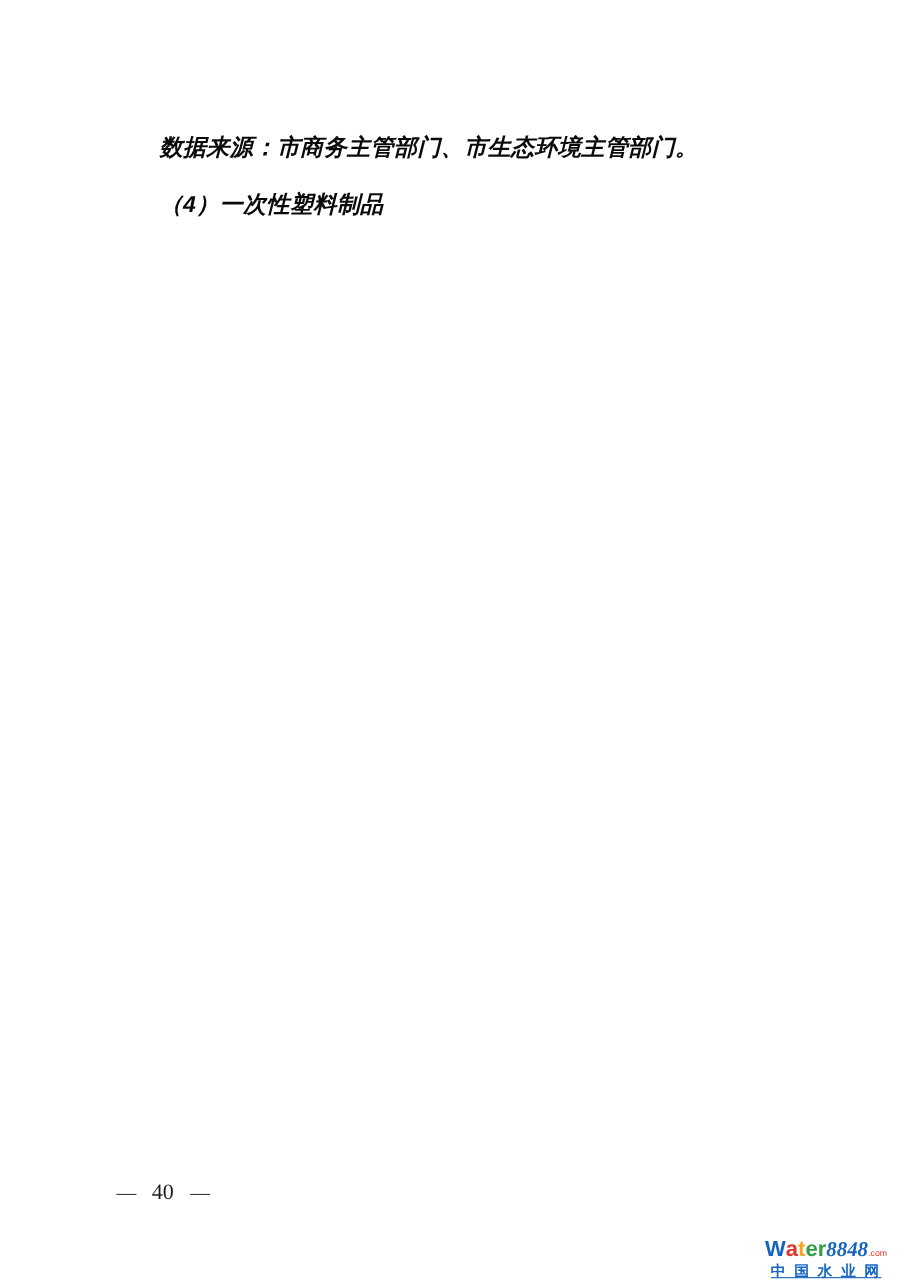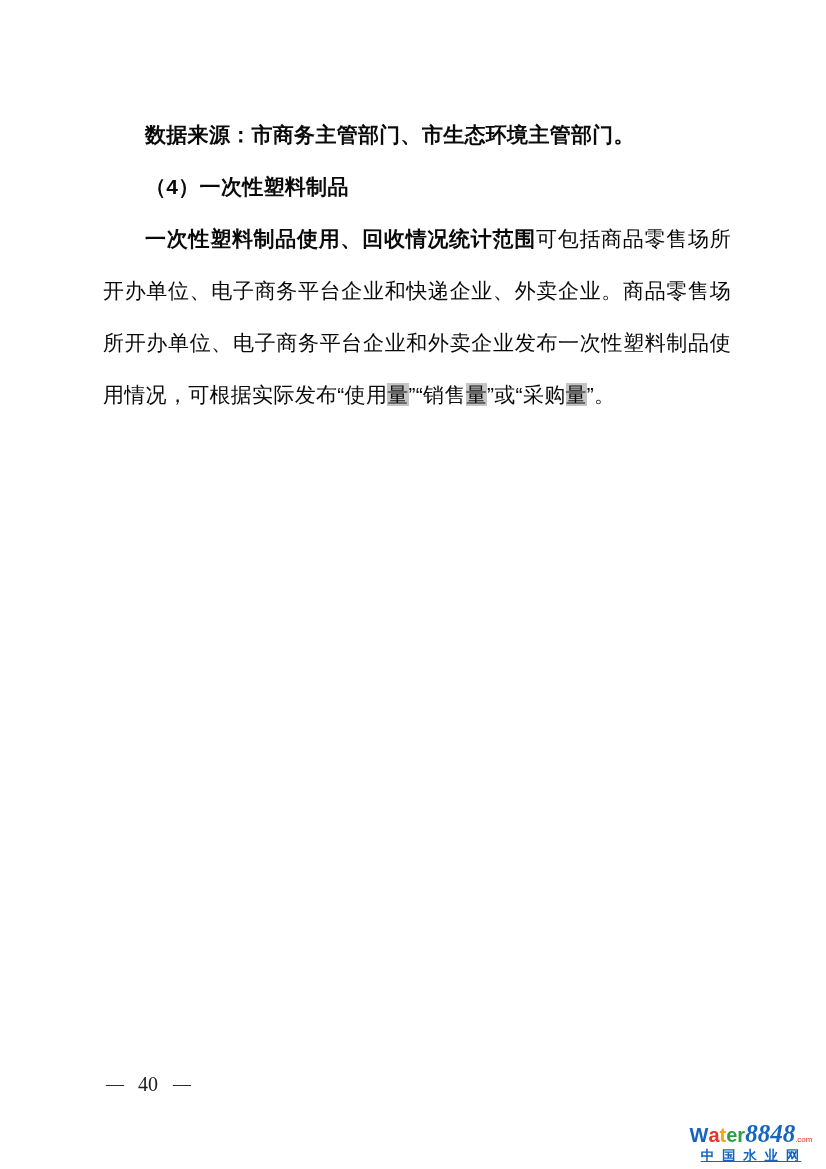--- a/index.html
+++ b/index.html
@@ -14,20 +14,21 @@
   }
   .content {
     position: absolute;
     left: 103px;
     top: 109px;
     width: 628px;
     font-size: 21px;
     line-height: 52px;
     text-align: justify;
     letter-spacing: 0.3px;
+    font-style: italic;
   }
   .content p {
     margin: 0;
     text-indent: 2em;
   }
   .b { font-weight: bold; }
   .h { background: var(--highlight, #c4c4c4); }
   .footer {
     position: absolute;
     left: 106px;
@@ -52,21 +53,21 @@
   .logo-top {
     white-space: nowrap;
     font-weight: bold;
     font-size: 20px;
   }
   .logo-word span { display: inline-block; }
   .logo-num {
     font-family: "Liberation Serif", serif;
     font-style: italic;
     font-weight: bold;
-    font-size: 25px;
+    font-size: 19px;
     color: var(--brand_blue, #1565c0);
   }
   .logo-tld {
     font-size: 8px;
     font-weight: normal;
     color: var(--brand_red, #e2342a);
     vertical-align: baseline;
   }
   .logo-cn {
     margin-top: 3px;
@@ -79,21 +80,20 @@
   }
 </style>
 </head>
 <body>
 
 <div class="page">
 
   <div class="content">
     <p><span class="b">数据来源：市商务主管部门、市生态环境主管部门。</span></p>
     <p><span class="b">（4）一次性塑料制品</span></p>
-    <p><span class="b">一次性塑料制品使用、回收情况统计范围</span><span>可包括商品零售场所开办单位、电子商务平台企业和快递企业、外卖企业。商品零售场所开办单位、电子商务平台企业和外卖企业发布一次性塑料制品使用情况，可根据实际发布“使用</span><span class="h">量</span><span>”“销售</span><span class="h">量</span><span>”或“采购</span><span class="h">量</span><span>”。</span></p>
   </div>
 
   <div class="footer">
     <span class="dash">—</span>
     <span class="num">40</span>
     <span class="dash">—</span>
   </div>
 
   <div class="logo">
     <div class="logo-top">

